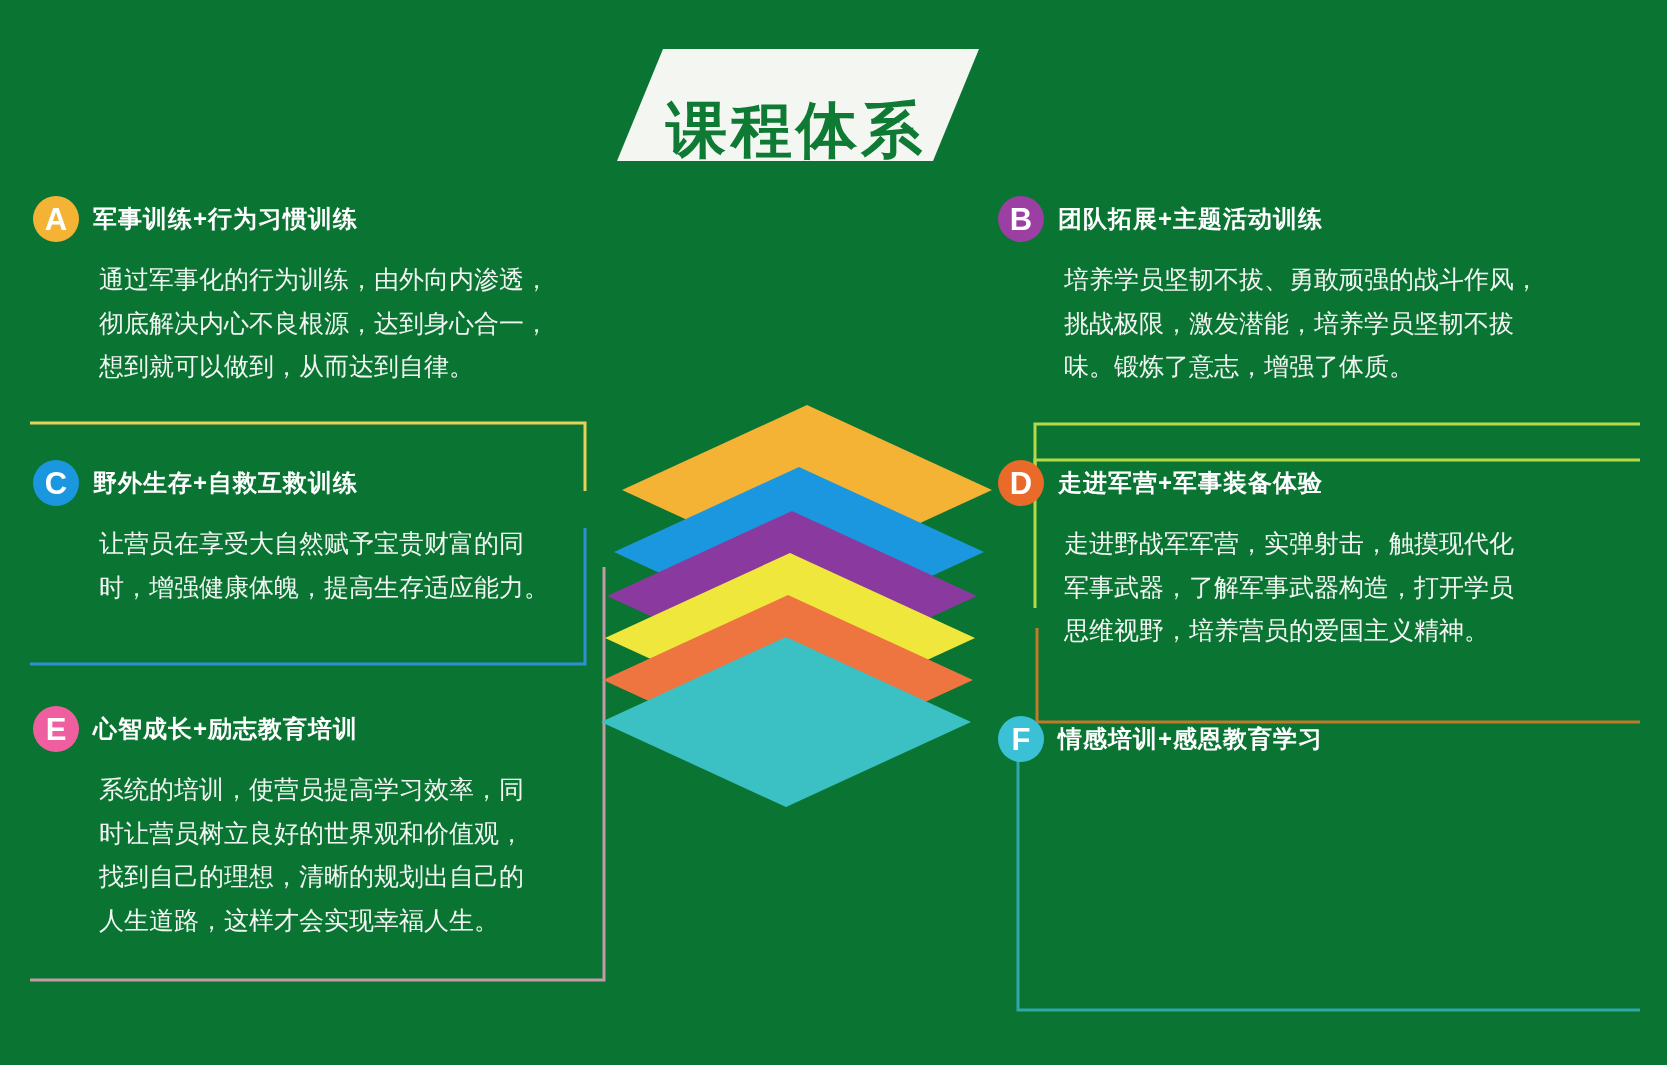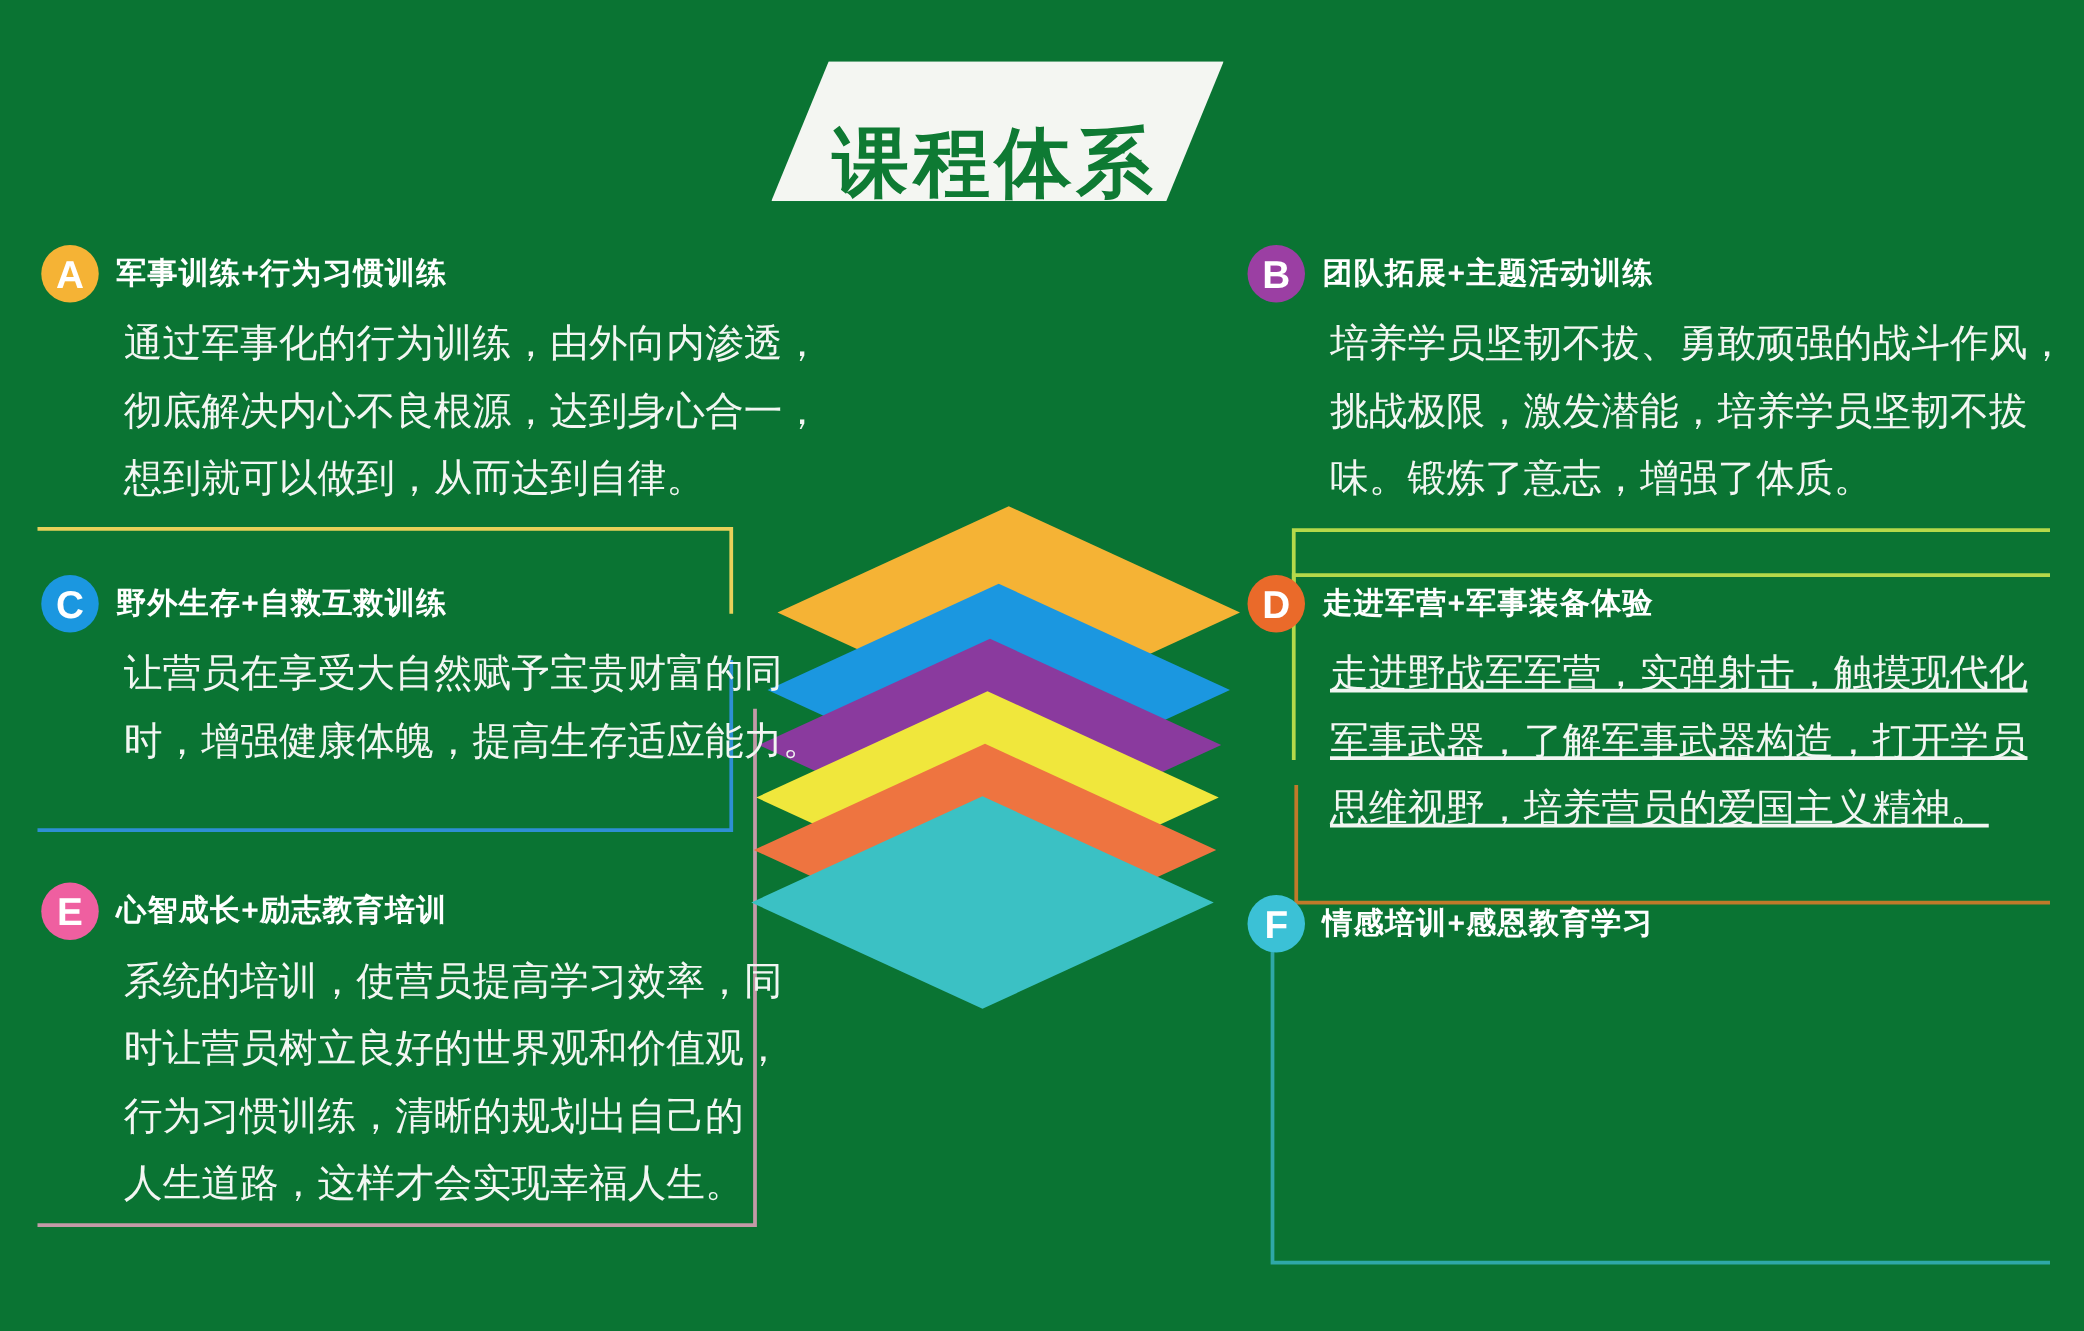--- a/index.html
+++ b/index.html
@@ -42,35 +42,35 @@
     display:flex;align-items:center;justify-content:center;
     color:#ffffff;font-size:31px;font-weight:600;line-height:1;
     flex:0 0 auto;
     font-family:"Liberation Sans",sans-serif;
   }
   .sec-title{
     color:#ffffff;font-size:24px;font-weight:700;letter-spacing:1px;
     white-space:nowrap;line-height:1;
   }
   .sec-body{
-    margin-top:6px;
-    color:#f2f6f2;font-size:31px;line-height:1.74;
+    margin-top:16px;
+    color:#f2f6f2;font-size:25px;line-height:1.74;
     font-weight:400;
   }
   .sec-body div{white-space:nowrap;}
 
   
   #sec-a{left:33px;top:196px;}
   #sec-a .sec-body{padding-left:66px;}
   #sec-b{left:998px;top:196px;}
   #sec-b .sec-body{padding-left:66px;}
   #sec-c{left:33px;top:460px;}
   #sec-c .sec-body{padding-left:66px;}
   #sec-d{left:998px;top:460px;}
-  #sec-d .sec-body{padding-left:66px;text-decoration:underline;}
+  #sec-d .sec-body{padding-left:66px;}
   #sec-e{left:33px;top:706px;}
   #sec-e .sec-body{padding-left:66px;}
   #sec-f{left:998px;top:716px;}
   #sec-f .sec-body{padding-left:66px;}
 </style>
 </head>
 <body>
 
 <div id="stage">
 
@@ -176,21 +176,21 @@
   </div>
 
   <div class="section" id="sec-e">
     <div class="sec-head">
       <div class="badge" style="background:#ef5fa0">E</div>
       <div class="sec-title">心智成长+励志教育培训</div>
     </div>
     <div class="sec-body">
       <div>系统的培训，使营员提高学习效率，同</div>
       <div>时让营员树立良好的世界观和价值观，</div>
-      <div>行为习惯训练，清晰的规划出自己的</div>
+      <div>找到自己的理想，清晰的规划出自己的</div>
       <div>人生道路，这样才会实现幸福人生。</div>
     </div>
   </div>
 
   <div class="section" id="sec-f">
     <div class="sec-head">
       <div class="badge" style="background:#3bc1d6">F</div>
       <div class="sec-title">情感培训+感恩教育学习</div>
     </div>
   </div>

